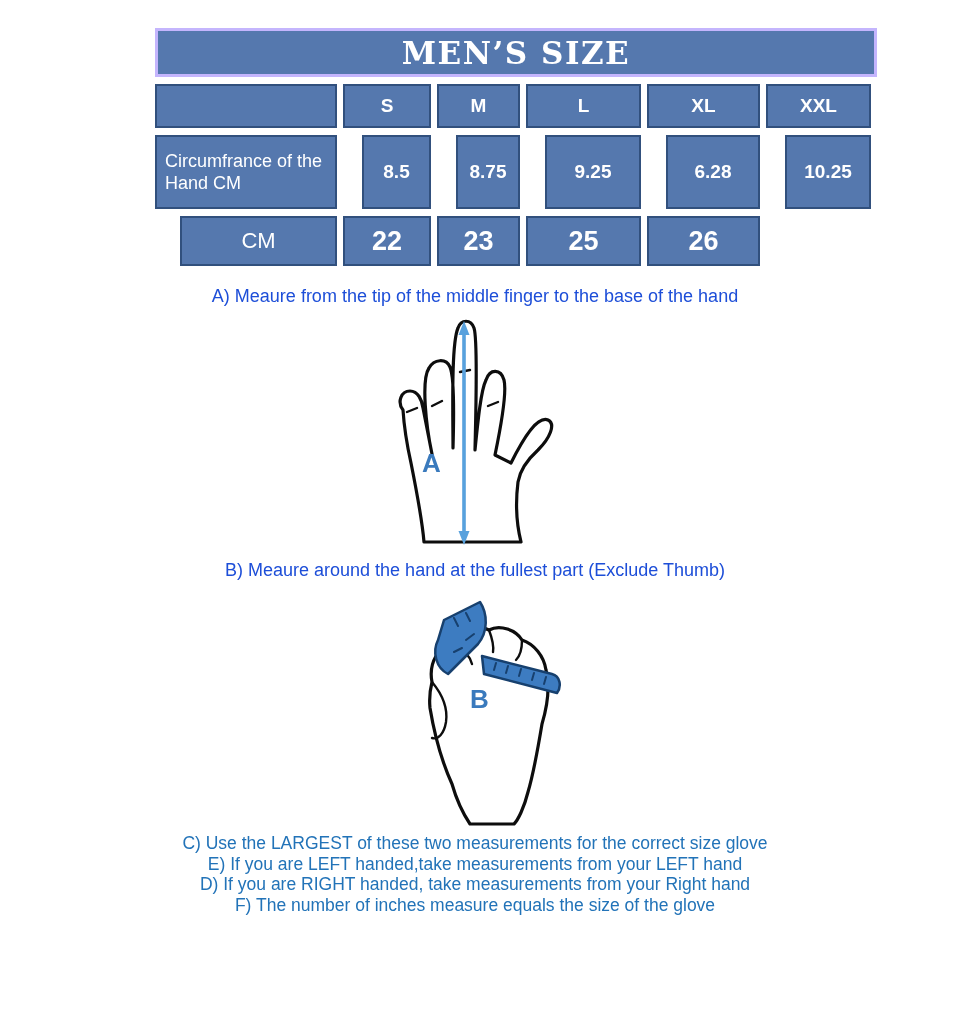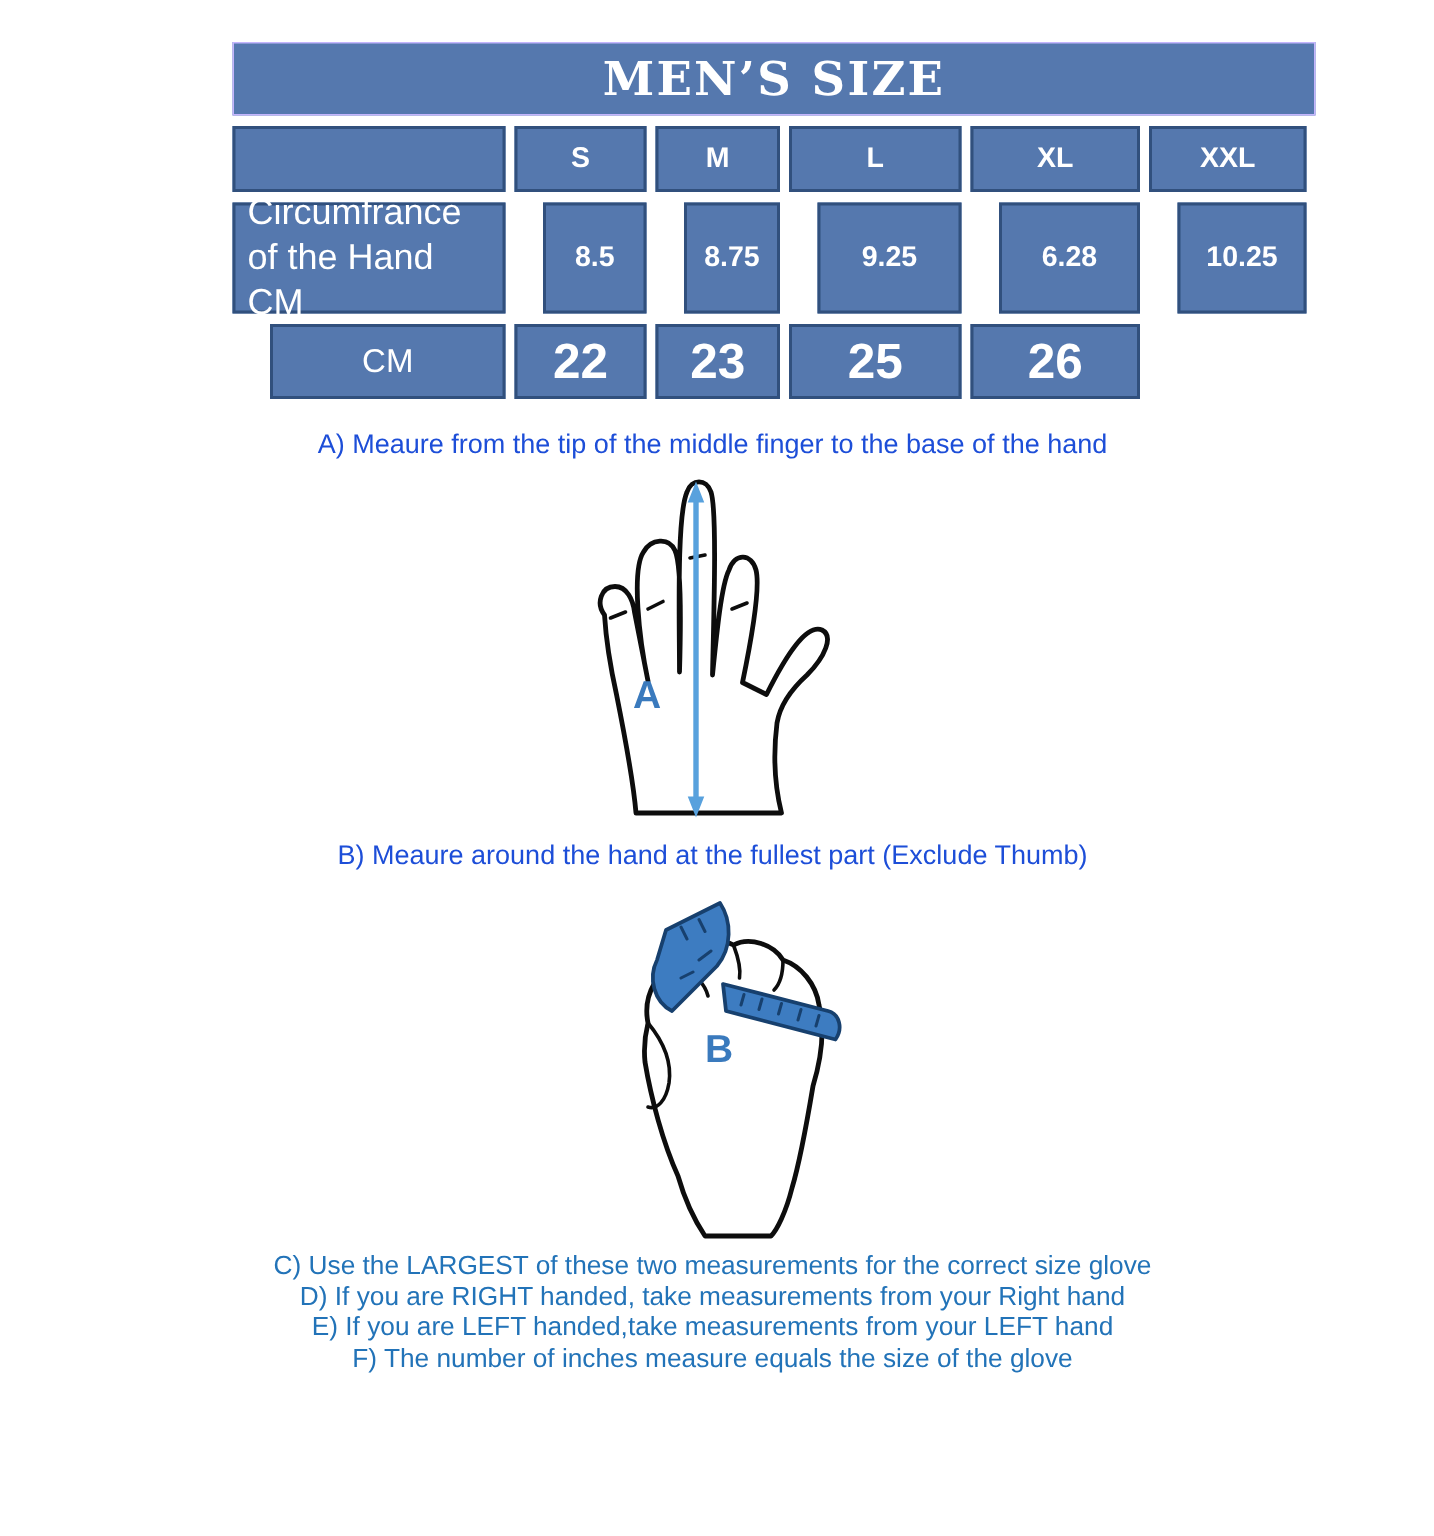--- a/index.html
+++ b/index.html
@@ -3,40 +3,40 @@
 <meta charset="utf-8">
 <style>
   html,body{margin:0;padding:0;background:#fff;}
   .page{
     position:relative;width:956px;height:1024px;background:#ffffff;
     font-family:"Liberation Sans",sans-serif;overflow:hidden;
   }
   
   .table-wrap{position:absolute;left:155px;top:28px;width:722px;}
   .tbl-header{
-    height:49px;background:#5578ae;border:1px solid #c4b5fd;
+    height:49px;background:#5578ae;border:3px solid #c4b5fd;
     display:flex;align-items:center;justify-content:center;
     color:#ffffff;font-family:"DejaVu Serif",serif;font-weight:800;
     font-size:31px;letter-spacing:1.5px;box-sizing:border-box;
   }
   .tbl-grid{
     margin-top:7px;display:grid;
     grid-template-columns:182px 88px 83px 115px 113px 105px;
     grid-template-rows:44px 74px 50px;
     column-gap:6px;row-gap:7px;
   }
   .cell{
     background:#5578ae;border:2px solid #31507d;box-sizing:border-box;
     color:#ffffff;display:flex;align-items:center;justify-content:center;
   }
   .cell.size-head{font-size:19px;font-weight:bold;}
-  .cell.row-label{justify-content:flex-start;padding:0 6px 0 8px;font-size:24px;line-height:1.25;}
+  .cell.row-label{justify-content:flex-start;padding:0 6px 0 8px;font-size:18px;line-height:1.25;}
   .cell.row-label-center{font-size:22px;margin-left:25px;}
   .cell.val-big{font-size:19px;font-weight:bold;margin-left:19px;}
-  .cell.val-med{font-size:33px;font-weight:bold;}
+  .cell.val-med{font-size:27px;font-weight:bold;}
   
   .caption{
     position:absolute;left:0;width:950px;text-align:center;
     color:#1d4ed8;font-size:18px;
   }
   .caption-a{top:286px;}
   .caption-b{top:560px;}
   .instructions{
     position:absolute;left:0;top:833px;width:950px;text-align:center;
     color:#2273b8;font-size:17.5px;line-height:20.5px;
@@ -121,18 +121,18 @@
     <g>
       <path d="M52,34 L88,16 C96,28 96,46 86,58 L56,88 C44,82 40,66 46,54 Z" fill="#3d7cc1" stroke="#17406e" stroke-width="2.5" stroke-linejoin="round"></path>
       <path d="M90,70 L160,88 C168,90 170,100 165,107 L92,88 Z" fill="#3d7cc1" stroke="#17406e" stroke-width="2.5" stroke-linejoin="round"></path>
       <path d="M62,32 L66,40 M74,27 L78,35 M82,48 L74,54 M70,62 L62,66 M104,77 L102,84 M116,80 L114,87 M129,83 L127,90 M142,87 L140,94 M154,91 L152,98" stroke="#17406e" stroke-width="2" stroke-linecap="round" fill="none"></path>
     </g>
     <text class="fig-label" x="78" y="122">B</text>
   </svg>
 
   <div class="instructions">
     <div>C) Use the LARGEST of these two measurements for the correct size glove</div>
+    <div>E) If you are LEFT handed,take measurements from your LEFT hand</div>
     <div>D) If you are RIGHT handed, take measurements from your Right hand</div>
-    <div>E) If you are LEFT handed,take measurements from your LEFT hand</div>
     <div>F) The number of inches measure equals the size of the glove</div>
   </div>
 
 </div>
 
 </body></html>

